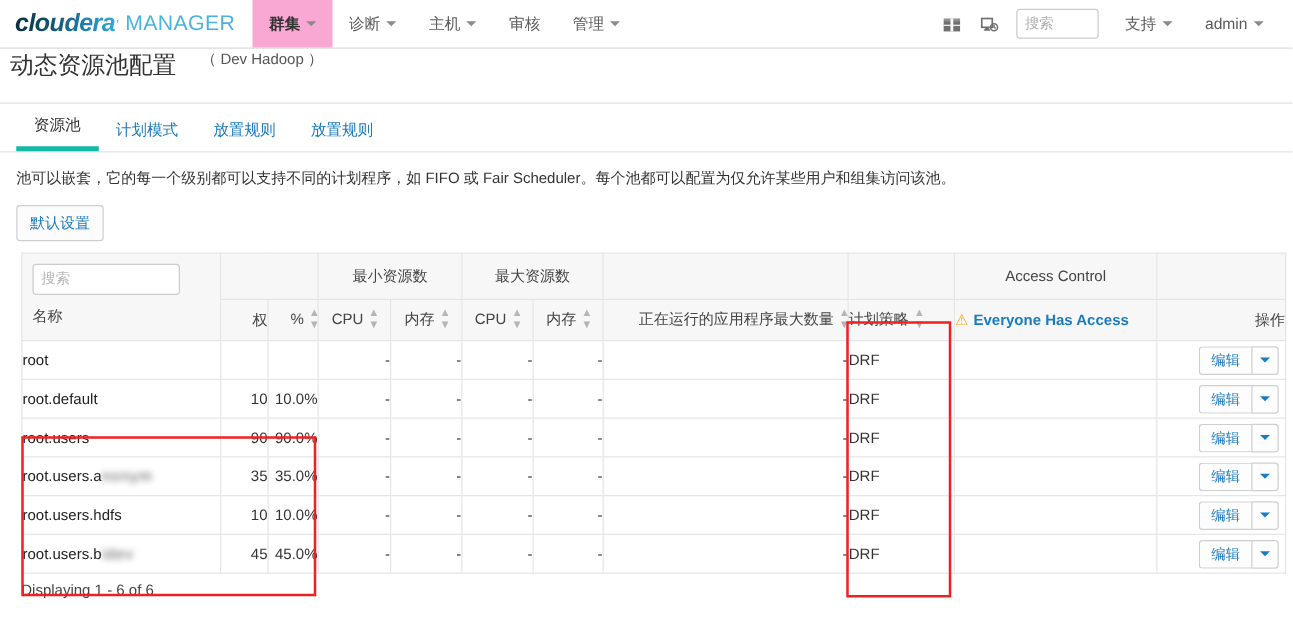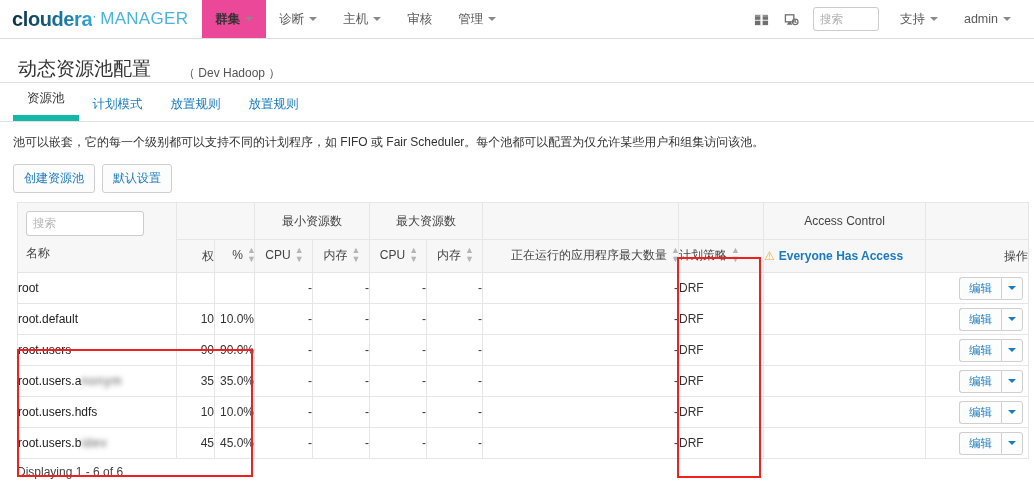--- a/index.html
+++ b/index.html
@@ -25,33 +25,34 @@
   .brand {
     display: flex; align-items: center;
     padding: 0 14px 0 12px;
     white-space: nowrap;
   }
   .brand-cloudera {
     font-size: 20px; font-weight: bold; letter-spacing: -0.4px;
     background: linear-gradient(90deg,#0a2f45 0%, #11526e 35%, #1f86b4 75%, #34a8d8 100%);
     -webkit-background-clip: text; background-clip: text;
     color: transparent;
+    font-style: italic;
   }
   .brand-reg { font-size: 9px; color:#1f86b4; vertical-align: super; margin-left:1px;}
   .brand-manager {
     font-size: 17px; color: #4ab3dd; margin-left: 5px; letter-spacing: 0.3px;
   }
   .navitems { display: flex; align-items: stretch; }
   .navitem {
     display: flex; align-items: center;
     padding: 0 13px;
     color: #5a5a5a; font-size: 12.5px;
     cursor: pointer; white-space: nowrap;
   }
-  .navitem.active { background: #ec4899; color:#333; font-weight:bold; }
+  .navitem.active { background: #f9a8d4; color:#333; font-weight:bold; }
   .caret {
     display: inline-block; width: 0; height: 0; margin-left: 5px;
     border-left: 4px solid transparent; border-right: 4px solid transparent;
     border-top: 4px solid #8a8a8a;
   }
   .nav-right {
     margin-left: auto; display: flex; align-items: center;
     padding-right: 10px; gap: 0px;
   }
   .iconbtn {
@@ -61,35 +62,35 @@
   .search-wrap { margin: 0 8px 0 6px; }
   .search-input {
     width: 66px; height: 24px; border: 1px solid #ccc; border-radius: 3px;
     padding: 0 6px; font-size: 11.5px; color: #444;
     font-family: inherit; outline: none; background:#fff;
   }
   .search-input::placeholder { color:#b0b0b0; }
 
   
   .page-head {
-    height: 44px; display: flex; align-items: flex-end;
-    padding-left: 18px; border-bottom: 1px solid #e2e2e2;
+    height: 44px; display: flex; align-items: flex-start;
+    padding-left: 8px; border-bottom: 1px solid #e2e2e2;
   }
   .page-title { font-size: 19px; color: #333; font-weight: normal; }
-  .page-sub { font-size: 12px; color: #555; margin-left: 32px; }
+  .page-sub { font-size: 12px; color: #555; margin-left: 20px; }
 
   
   .tabs {
     height: 39px; display: flex; align-items: flex-end;
     padding-left: 13px; border-bottom: 1px solid #e2e2e2;
   }
   .tab {
     padding: 0 14px 8px 14px; font-size: 12.5px; color: #1a7bbf; cursor:pointer;
   }
-  .tab.active { color:#333; border-bottom: 6px solid #14b8a6; }
+  .tab.active { color:#333; border-bottom: 4px solid #14b8a6; }
 
   
   .desc { padding: 12px 13px 0 13px; }
   .desc p { margin: 0 0 9px 0; font-size: 12px; color:#333; line-height: 1.45; }
   .lnk { color: #1a7bbf; text-decoration: none; cursor:pointer; }
 
   
   .actions { padding: 4px 13px 9px 13px; display:flex; gap:7px; }
   .btn {
     border: 1px solid #cfcfcf; background: #fcfcfc; border-radius: 3px;
@@ -220,21 +221,20 @@
   <div class="tab">计划模式</div>
   <div class="tab">放置规则</div>
   <div class="tab">放置规则</div>
 </div>
 
 <div class="desc">
   <p>池可以嵌套，它的每一个级别都可以支持不同的计划程序，如 FIFO 或 Fair Scheduler。每个池都可以配置为仅允许某些用户和组集访问该池。</p>
 </div>
 
 <div class="actions">
-  <button class="btn">创建资源池</button>
   <button class="btn">默认设置</button>
 </div>
 
 <div class="table-wrap">
   <table class="grid">
     <colgroup>
       <col style="width:159px">
         <col style="width:38px">
         <col style="width:40px">
       <col style="width:58px">

